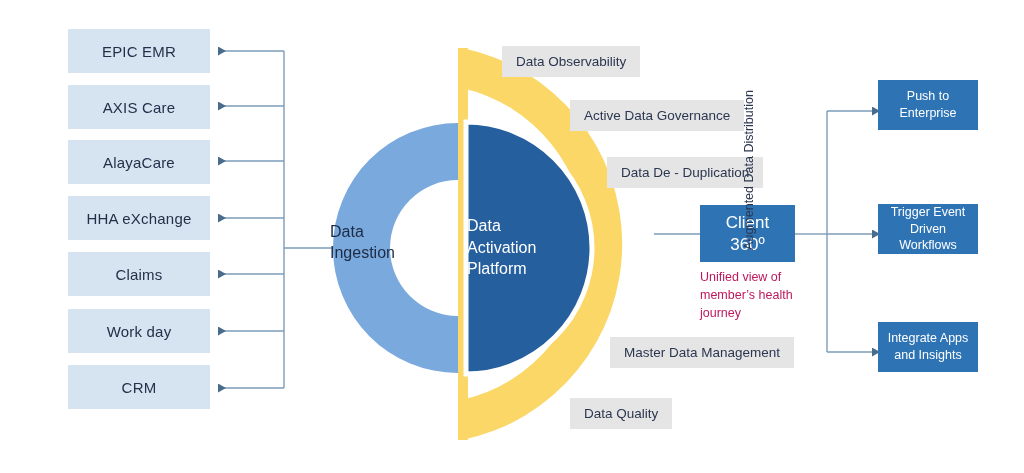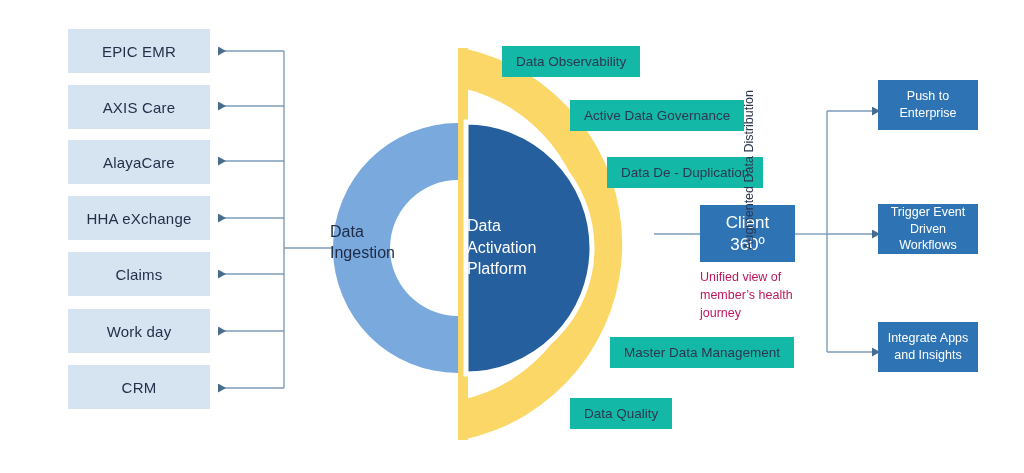--- a/index.html
+++ b/index.html
@@ -34,21 +34,21 @@
     color: #23304a;
     font-size: 15px;
     letter-spacing: .2px;
     width: 142px;
     height: 44px;
     left: 68px;
   }
   
   .chip {
     position: absolute;
-    background: #14b8a6;
+    background: #e5e5e5;
     display: flex;
     align-items: center;
     justify-content: center;
     color: #2b3750;
     font-size: 13.5px;
     height: 31px;
     white-space: nowrap;
     padding: 0 14px;
   }
   

